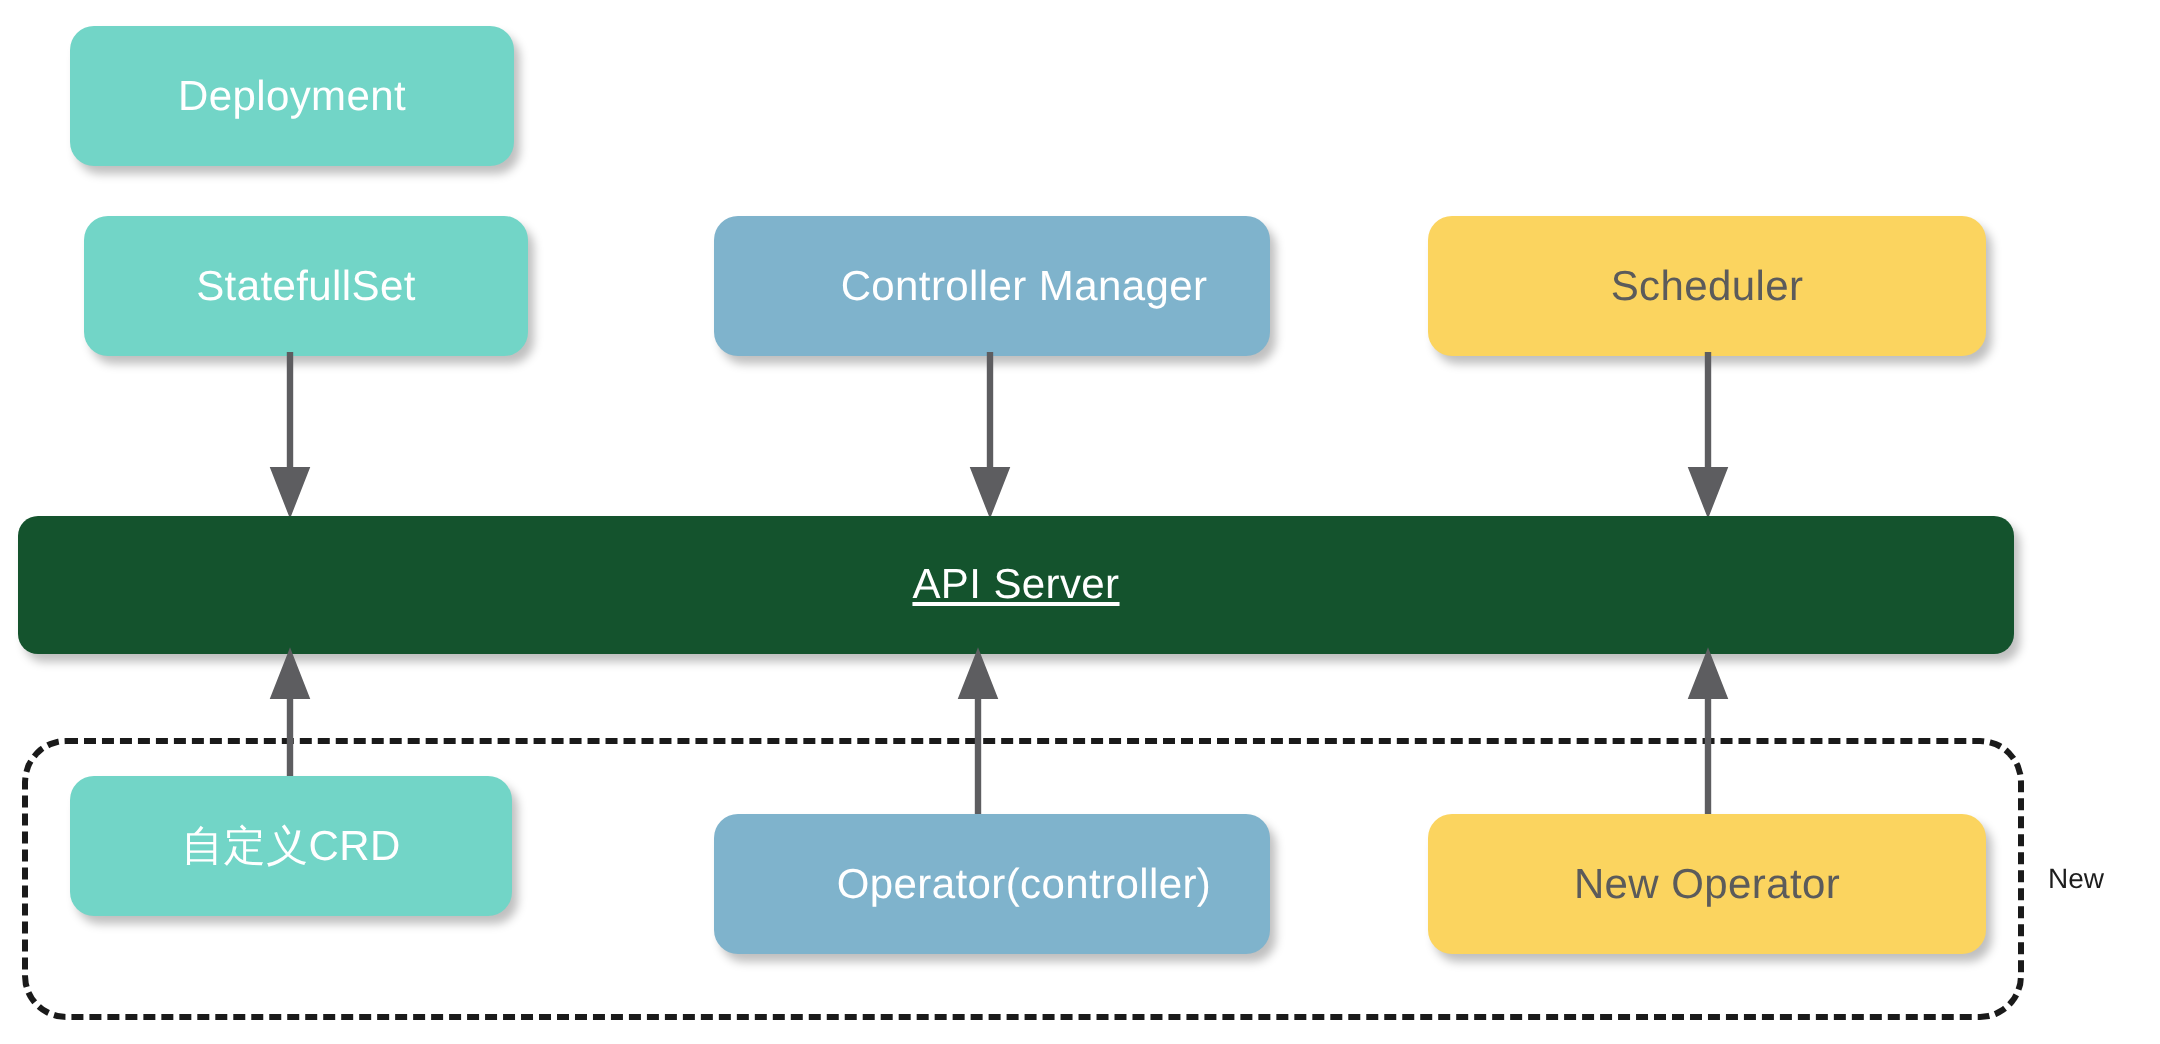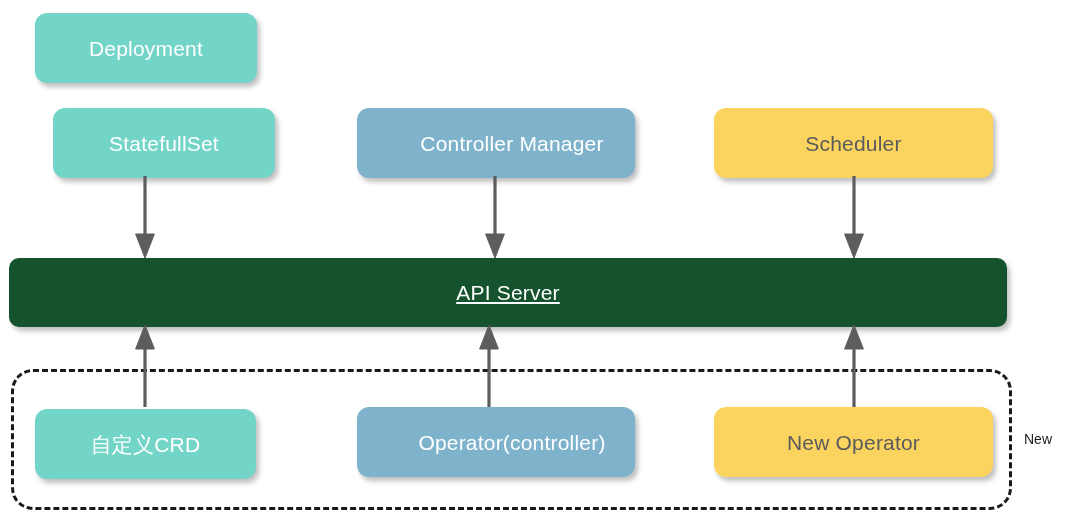--- a/index.html
+++ b/index.html
@@ -31,25 +31,25 @@
     text-align: center;
     line-height: 1;
   }
   .node.teal   { background: #72d5c7; color: #ffffff; }
   .node.blue   { background: #7fb3cc; color: #ffffff; padding-left: 32px; }
   .node.yellow { background: #fbd45f; color: #5b5b5b; }
   .node.slate  { background: #14532d; color: #ffffff; text-decoration: underline; }
 
   
   #node-deployment   { left: 35px;  top: 13px;  width: 222px; height: 70px; }
-  #node-statefulset  { left: 53px;  top: 108px; width: 222px; height: 70px; }
+  #node-statefulset  { left: 42px;  top: 108px; width: 222px; height: 70px; }
   #node-controller   { left: 357px; top: 108px; width: 278px; height: 70px; }
   #node-scheduler    { left: 714px; top: 108px; width: 279px; height: 70px; text-align: center; }
   #node-apiserver    { left: 9px;   top: 258px; width: 998px; height: 69px; border-radius: 10px; }
-  #node-crd          { left: 35px;  top: 409px; width: 221px; height: 70px; }
+  #node-crd          { left: 35px;  top: 388px; width: 221px; height: 70px; }
   #node-operator     { left: 357px; top: 407px; width: 278px; height: 70px; }
   #node-newscheduler { left: 714px; top: 407px; width: 279px; height: 70px; }
 
   .arrow {
     position: absolute;
     overflow: visible;
   }
   .arrow line, .arrow polygon, .arrow path {
     stroke: #5d5d60;
     fill: #5d5d60;

